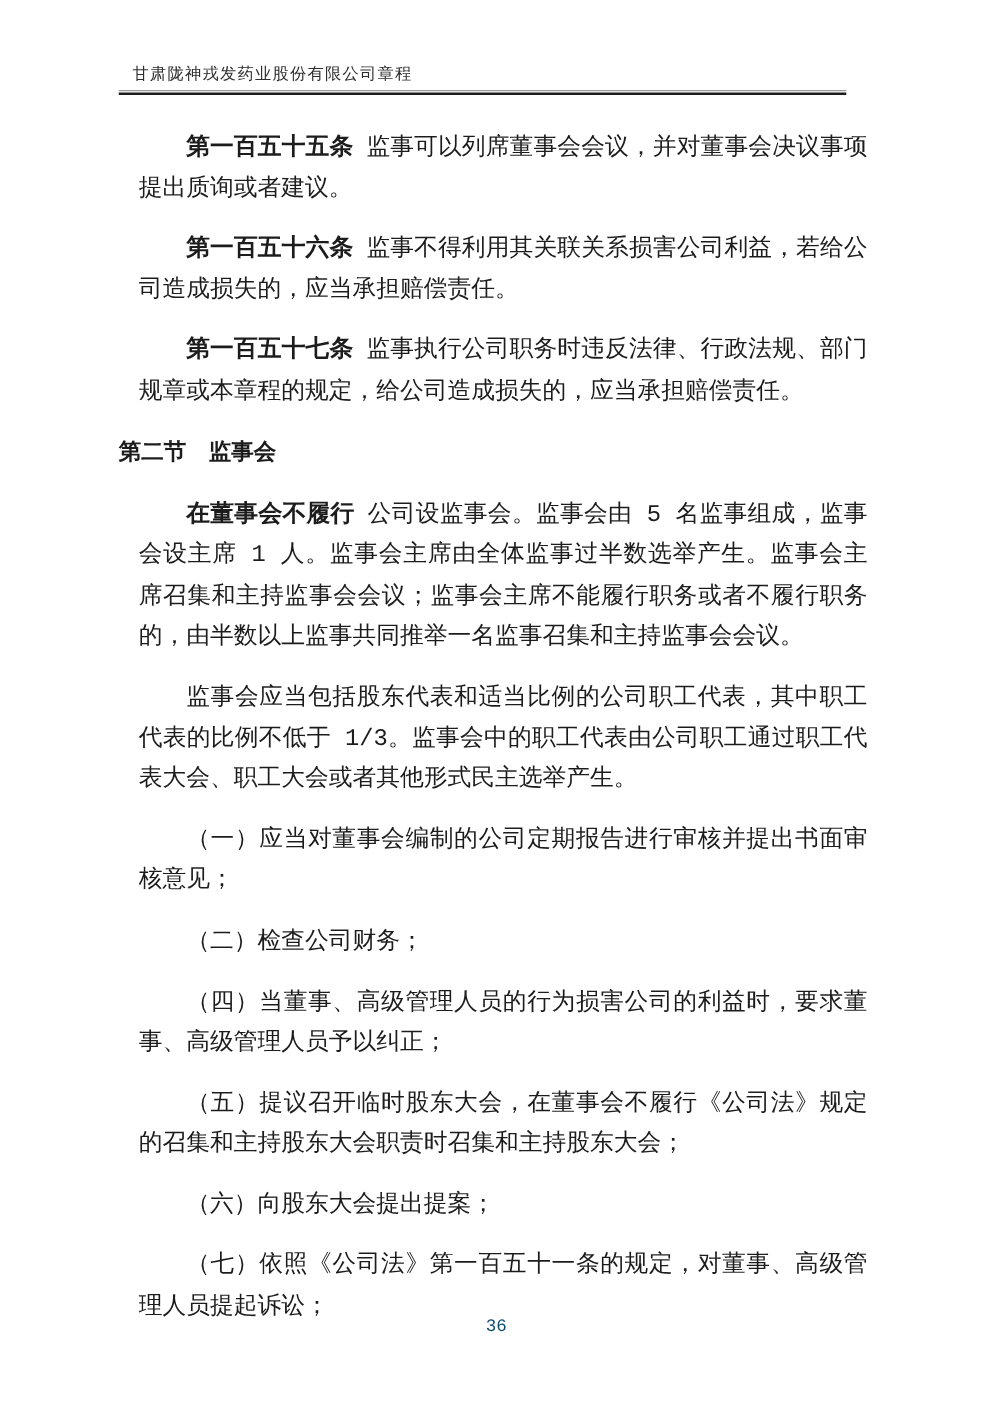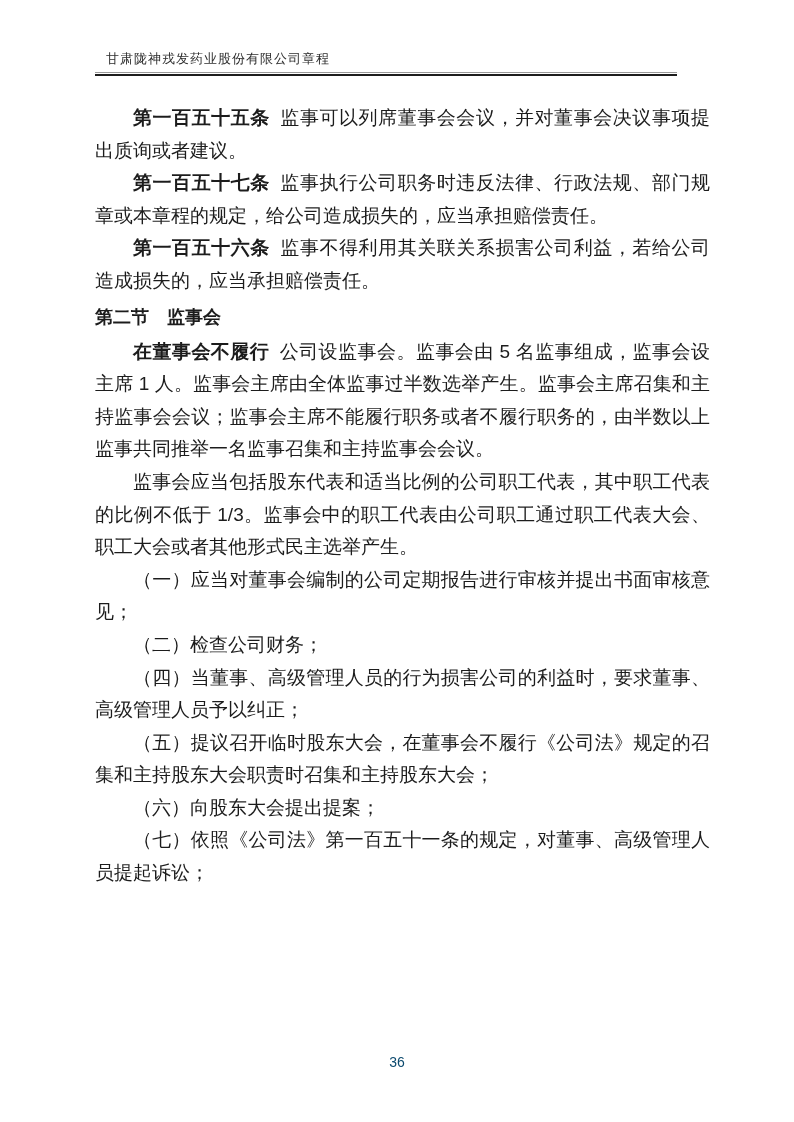--- a/index.html
+++ b/index.html
@@ -3,21 +3,21 @@
 <meta charset="utf-8">
 <style>
   html, body { margin: 0; padding: 0; background: #ffffff; }
   .page {
     position: relative;
     width: 794px;
     height: 1122px;
     background: #ffffff;
     box-sizing: border-box;
     padding: 50px 84px 0 95px;
-    font-family: Liberation Sans, sans-serif;
+    font-family: Liberation Mono, monospace;
     color: #1c1c1c;
     overflow: hidden;
   }
   
   .page-header { width: 582px; }
   .header-title {
     font-size: 13px;
     color: #2e2e2e;
     letter-spacing: 1px;
     padding-left: 11px;
@@ -29,21 +29,21 @@
   .header-divider .thick { height: 2px; background: #1d1d1d; margin-top: 1px; }
   
   .doc-body {
     margin-top: 26px;
     width: 615px;
     font-size: 19px;
     line-height: 32.6px;
     text-align: justify;
   }
   .para {
-    margin: 0;
+    margin: 16px;
     text-indent: 2em;
   }
   .art-num {
     font-weight: bold;
     margin-right: 0.55em;
   }
   .section-heading {
     margin: 2px 0 2px 0;
     font-size: 18px;
     font-weight: bold;
@@ -72,23 +72,23 @@
     <div class="header-divider">
       <div class="thin"></div>
       <div class="thick"></div>
     </div>
   </div>
 
   <div class="doc-body">
 
     <p class="para"><b class="art-num">第一百五十五条</b><span>监事可以列席董事会会议，并对董事会决议事项提出质询或者建议。</span></p>
 
+    <p class="para"><b class="art-num">第一百五十六条</b><span>监事不得利用其关联关系损害公司利益，若给公司造成损失的，应当承担赔偿责任。</span></p>
+
     <p class="para"><b class="art-num">第一百五十七条</b><span>监事执行公司职务时违反法律、行政法规、部门规章或本章程的规定，给公司造成损失的，应当承担赔偿责任。</span></p>
-
-    <p class="para"><b class="art-num">第一百五十六条</b><span>监事不得利用其关联关系损害公司利益，若给公司造成损失的，应当承担赔偿责任。</span></p>
 
     <h2 class="section-heading">第二节　监事会</h2>
 
     <p class="para"><b class="art-num">在董事会不履行</b><span>公司设监事会。监事会由 5 名监事组成，监事会设主席 1 人。监事会主席由全体监事过半数选举产生。监事会主席召集和主持监事会会议；监事会主席不能履行职务或者不履行职务的，由半数以上监事共同推举一名监事召集和主持监事会会议。</span></p>
 
     <p class="para"><span>监事会应当包括股东代表和适当比例的公司职工代表，其中职工代表的比例不低于 1/3。监事会中的职工代表由公司职工通过职工代表大会、职工大会或者其他形式民主选举产生。</span></p>
 
 
     <p class="para"><span>（一）应当对董事会编制的公司定期报告进行审核并提出书面审核意见；</span></p>
 

